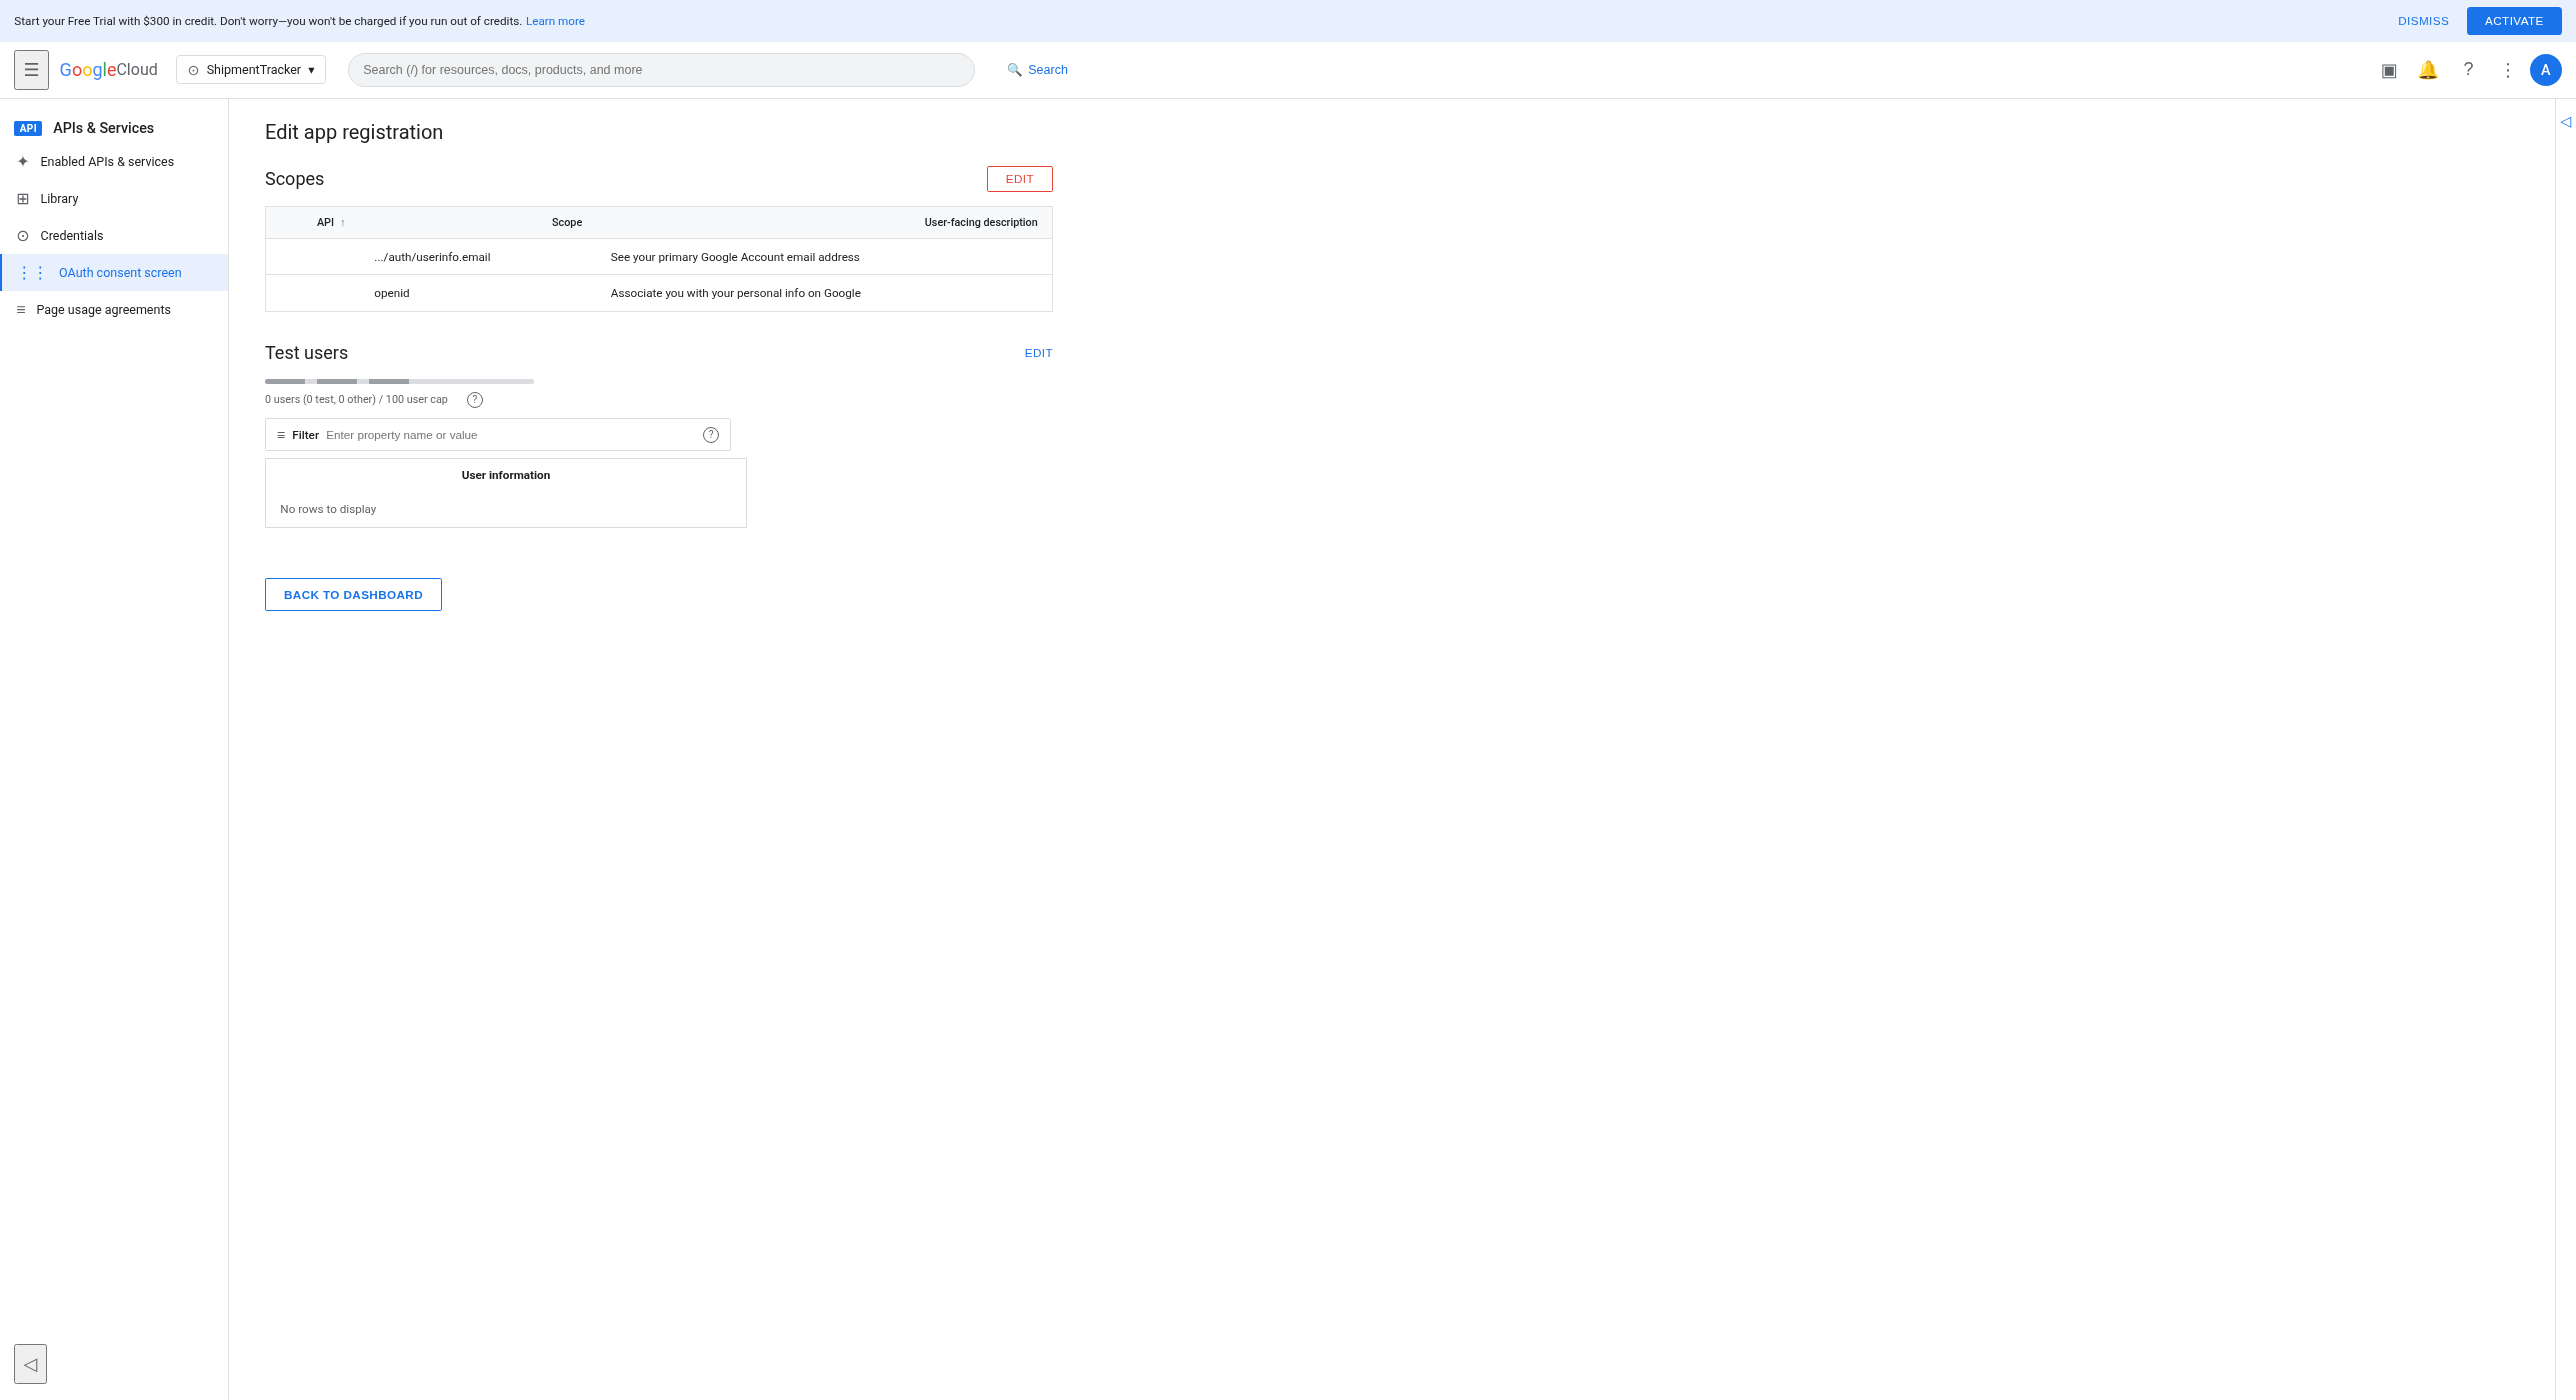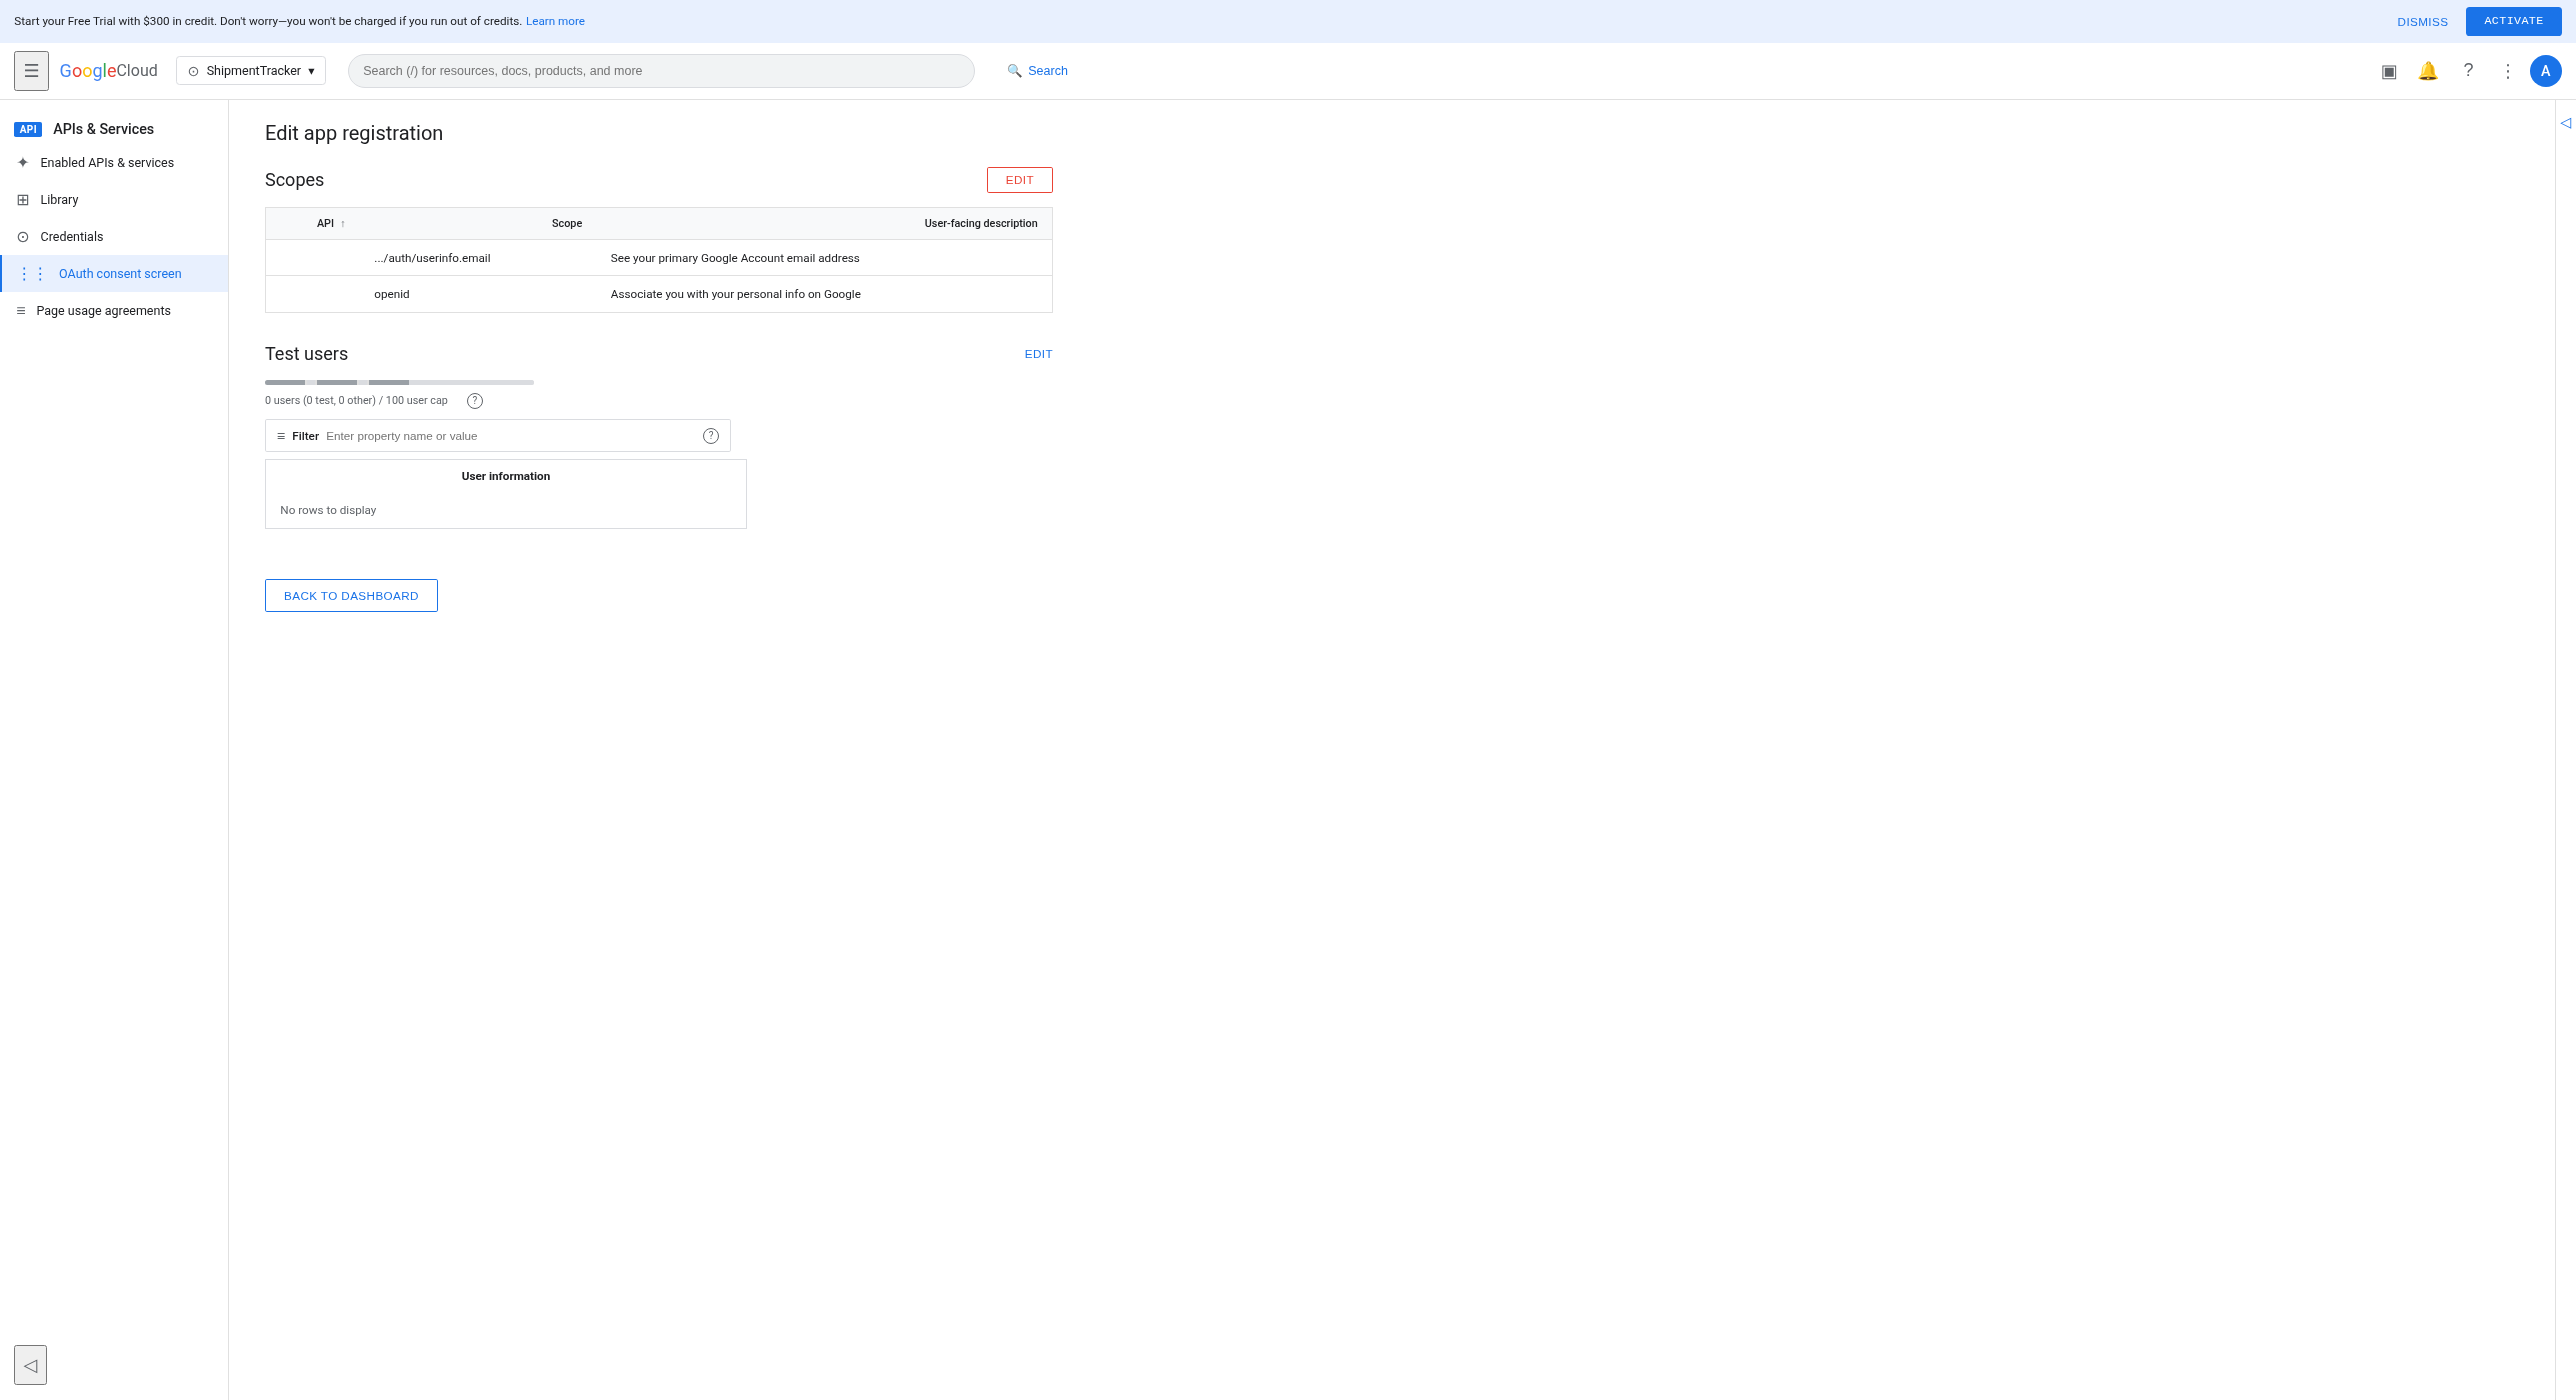--- a/index.html
+++ b/index.html
@@ -31,21 +31,20 @@
     .btn-activate {
       background: #1a73e8;
       border: none;
       color: #fff;
       font-size: 11.7px;
       font-weight: 500;
       cursor: pointer;
       padding: 7.2px 18px;
       border-radius: 3.6px;
       letter-spacing: 0.4px;
-      font-family: Liberation Mono, monospace;
     }
 
     
     .top-nav {
       display: flex;
       align-items: center;
       height: 57px;
       padding: 0 14.3px;
       border-bottom: 0.9px solid #e0e0e0;
       background: #fff;
@@ -344,21 +343,21 @@
       color: #5f6368;
     }
 
     
     .btn-back-dashboard {
       border: 0.9px solid #1a73e8;
       color: #1a73e8;
       background: transparent;
       padding: 9px 18px;
       font-size: 11.7px;
-      font-weight: 400;
+      font-weight: 700;
       cursor: pointer;
       letter-spacing: 0.4px;
       border-radius: 1.8px;
       margin-top: 21.5px;
     }
 
     
     .right-collapse {
       width: 21.5px;
       min-width: 21.5px;

